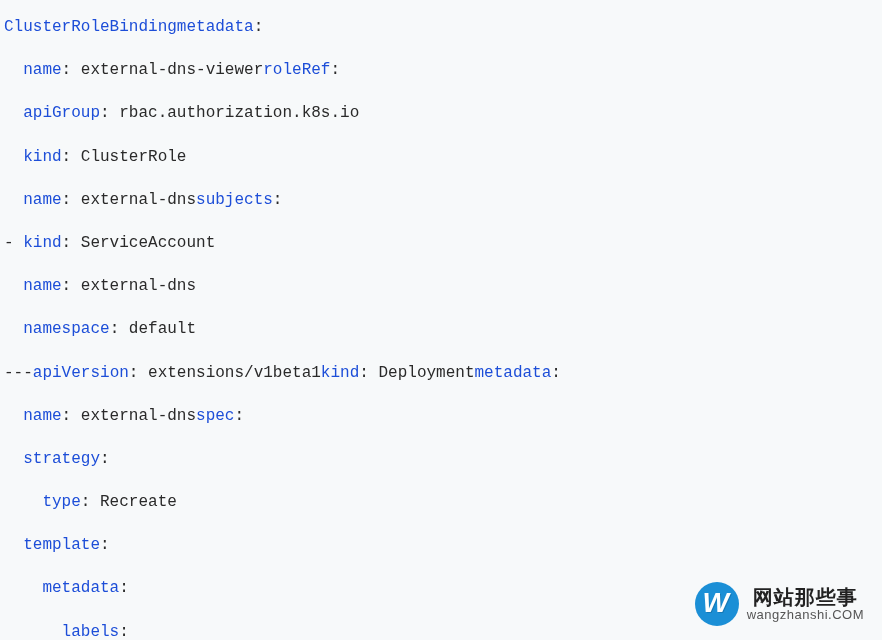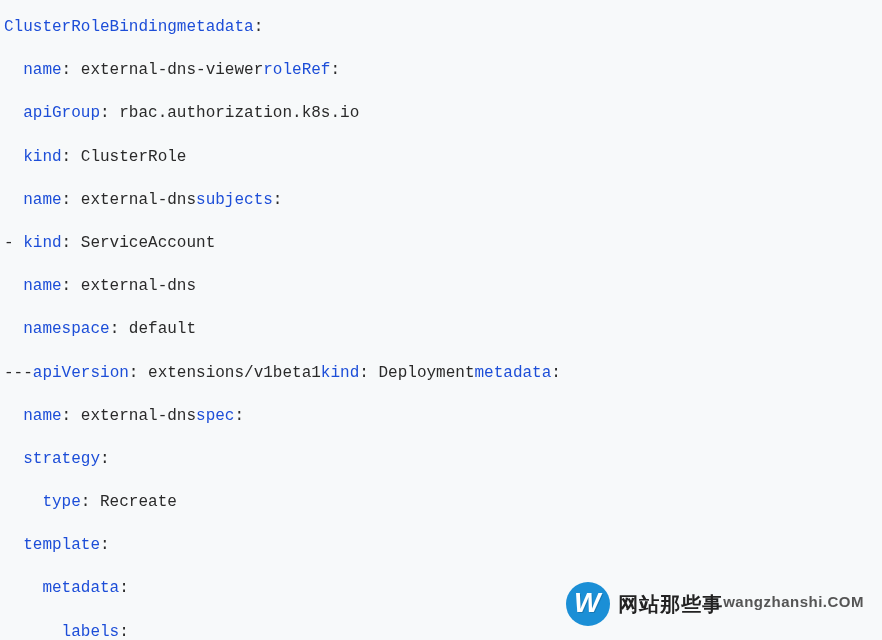--- a/index.html
+++ b/index.html
@@ -41,23 +41,23 @@
   }
   .wm-badge span {
     color: #fff;
     font-weight: 900;
     font-size: 28px;
     font-style: italic;
     font-family: Arial, sans-serif;
     transform: translate(-1px,-1px);
     text-shadow: 1px 1px 0 rgba(0,0,0,.15);
   }
-  .wm-text { display: flex; line-height: 1.05; }
+  .wm-text { display: flex; flex-direction: column; line-height: 1.05; align-items: center; }
   .wm-main { font-size: 20px; font-weight: 900; color: #222; letter-spacing: 1px; }
-  .wm-sub  { font-size: 15px; font-weight: 700; color: #555; letter-spacing: .5px; }
+  .wm-sub  { font-size: 13px; font-weight: 400; color: #555; letter-spacing: .5px; }
 </style>
 </head>
 <body>
 
 <div class="code" id="code-block"><div><span class="k">ClusterRoleBinding</span><span class="k">metadata</span><span class="p">:</span></div><div><span class="p">  </span><span class="k">name</span><span class="p">: external-dns-viewer</span><span class="k">roleRef</span><span class="p">:</span></div><div><span class="p">  </span><span class="k">apiGroup</span><span class="p">: rbac.authorization.k8s.io</span></div><div><span class="p">  </span><span class="k">kind</span><span class="p">: ClusterRole</span></div><div><span class="p">  </span><span class="k">name</span><span class="p">: external-dns</span><span class="k">subjects</span><span class="p">:</span></div><div><span class="p">- </span><span class="k">kind</span><span class="p">: ServiceAccount</span></div><div><span class="p">  </span><span class="k">name</span><span class="p">: external-dns</span></div><div><span class="p">  </span><span class="k">namespace</span><span class="p">: default</span></div><div><span class="p">---</span><span class="k">apiVersion</span><span class="p">: extensions/v1beta1</span><span class="k">kind</span><span class="p">: Deployment</span><span class="k">metadata</span><span class="p">:</span></div><div><span class="p">  </span><span class="k">name</span><span class="p">: external-dns</span><span class="k">spec</span><span class="p">:</span></div><div><span class="p">  </span><span class="k">strategy</span><span class="p">:</span></div><div><span class="p">    </span><span class="k">type</span><span class="p">: Recreate</span></div><div><span class="p">  </span><span class="k">template</span><span class="p">:</span></div><div><span class="p">    </span><span class="k">metadata</span><span class="p">:</span></div><div><span class="p">      </span><span class="k">labels</span><span class="p">:</span></div></div>
 
 <div class="watermark">
   <div class="wm-badge">
     <span>W</span>
   </div>

